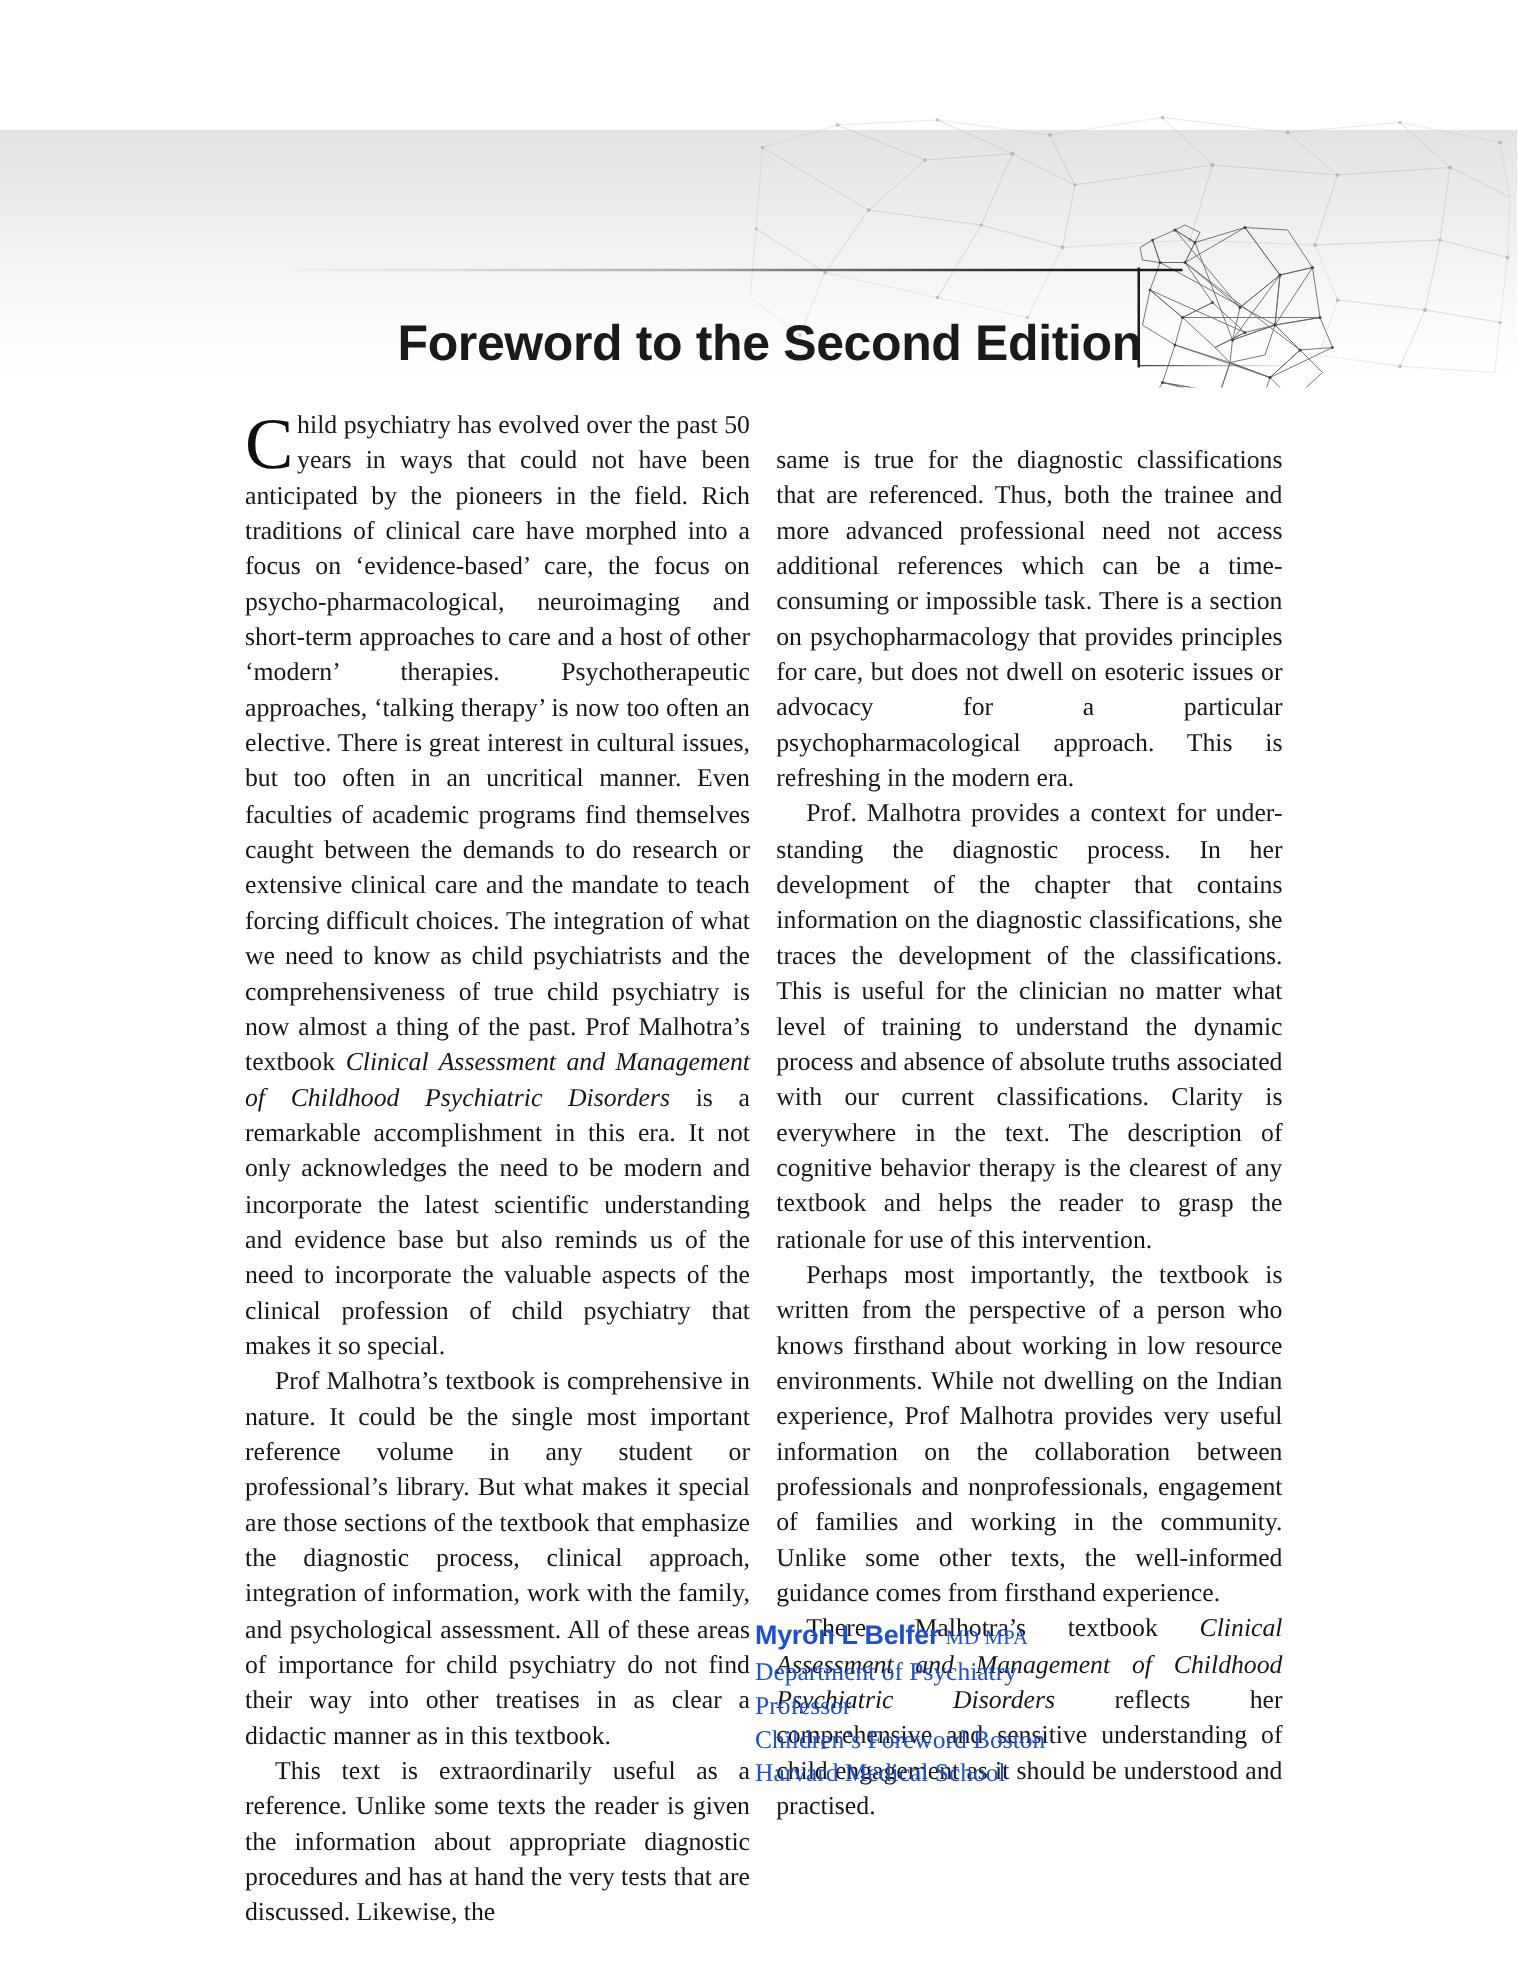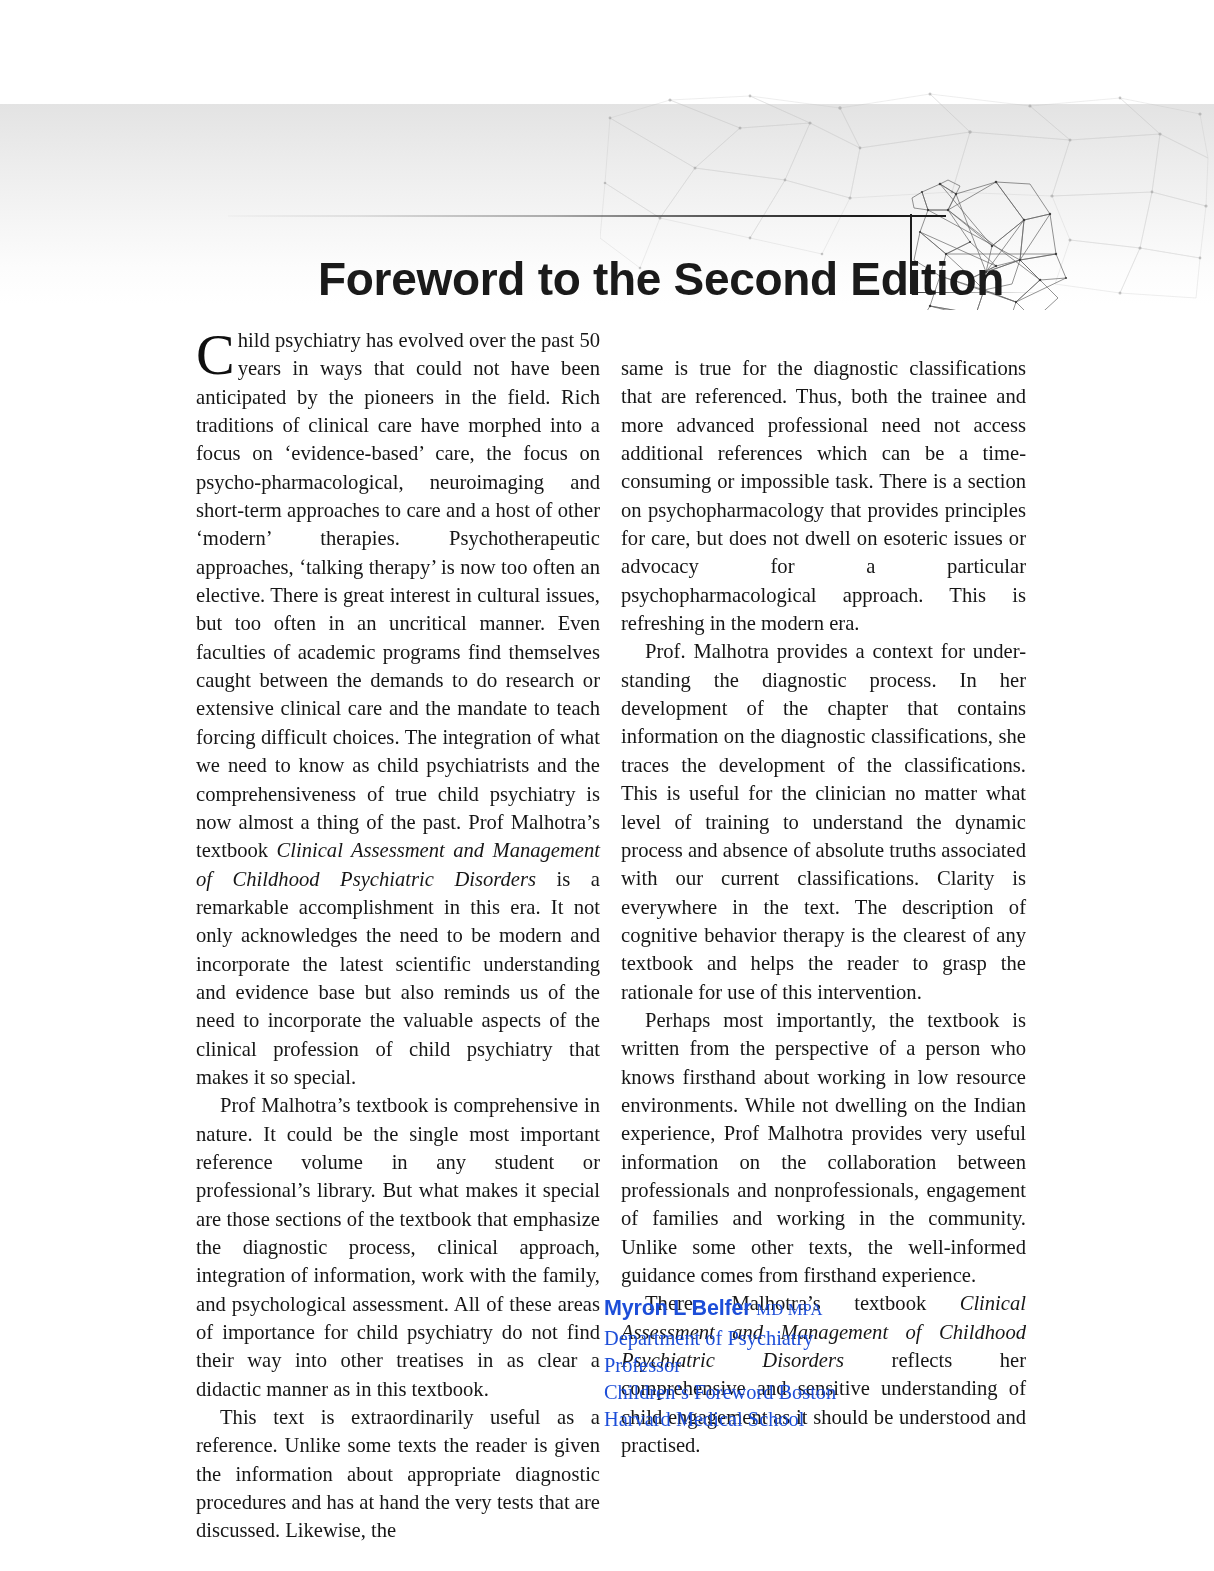--- a/index.html
+++ b/index.html
@@ -75,21 +75,21 @@
     height: 1px;
     background: linear-gradient(to right, #3a3a3a 0%, rgba(90,90,90,0.35) 62%, rgba(120,120,120,0) 100%);
   }
 
   .page-title {
     position: absolute;
     left: 318px;
     top: 222px;
     font-family: "Liberation Sans", sans-serif;
     font-weight: bold;
-    font-size: 46px;
+    font-size: 40px;
     line-height: 52px;
     letter-spacing: -0.3px;
     color: #1a1a1a;
     white-space: nowrap;
   }
 
   
   .body-cols {
     position: absolute;
     left: 196px;

